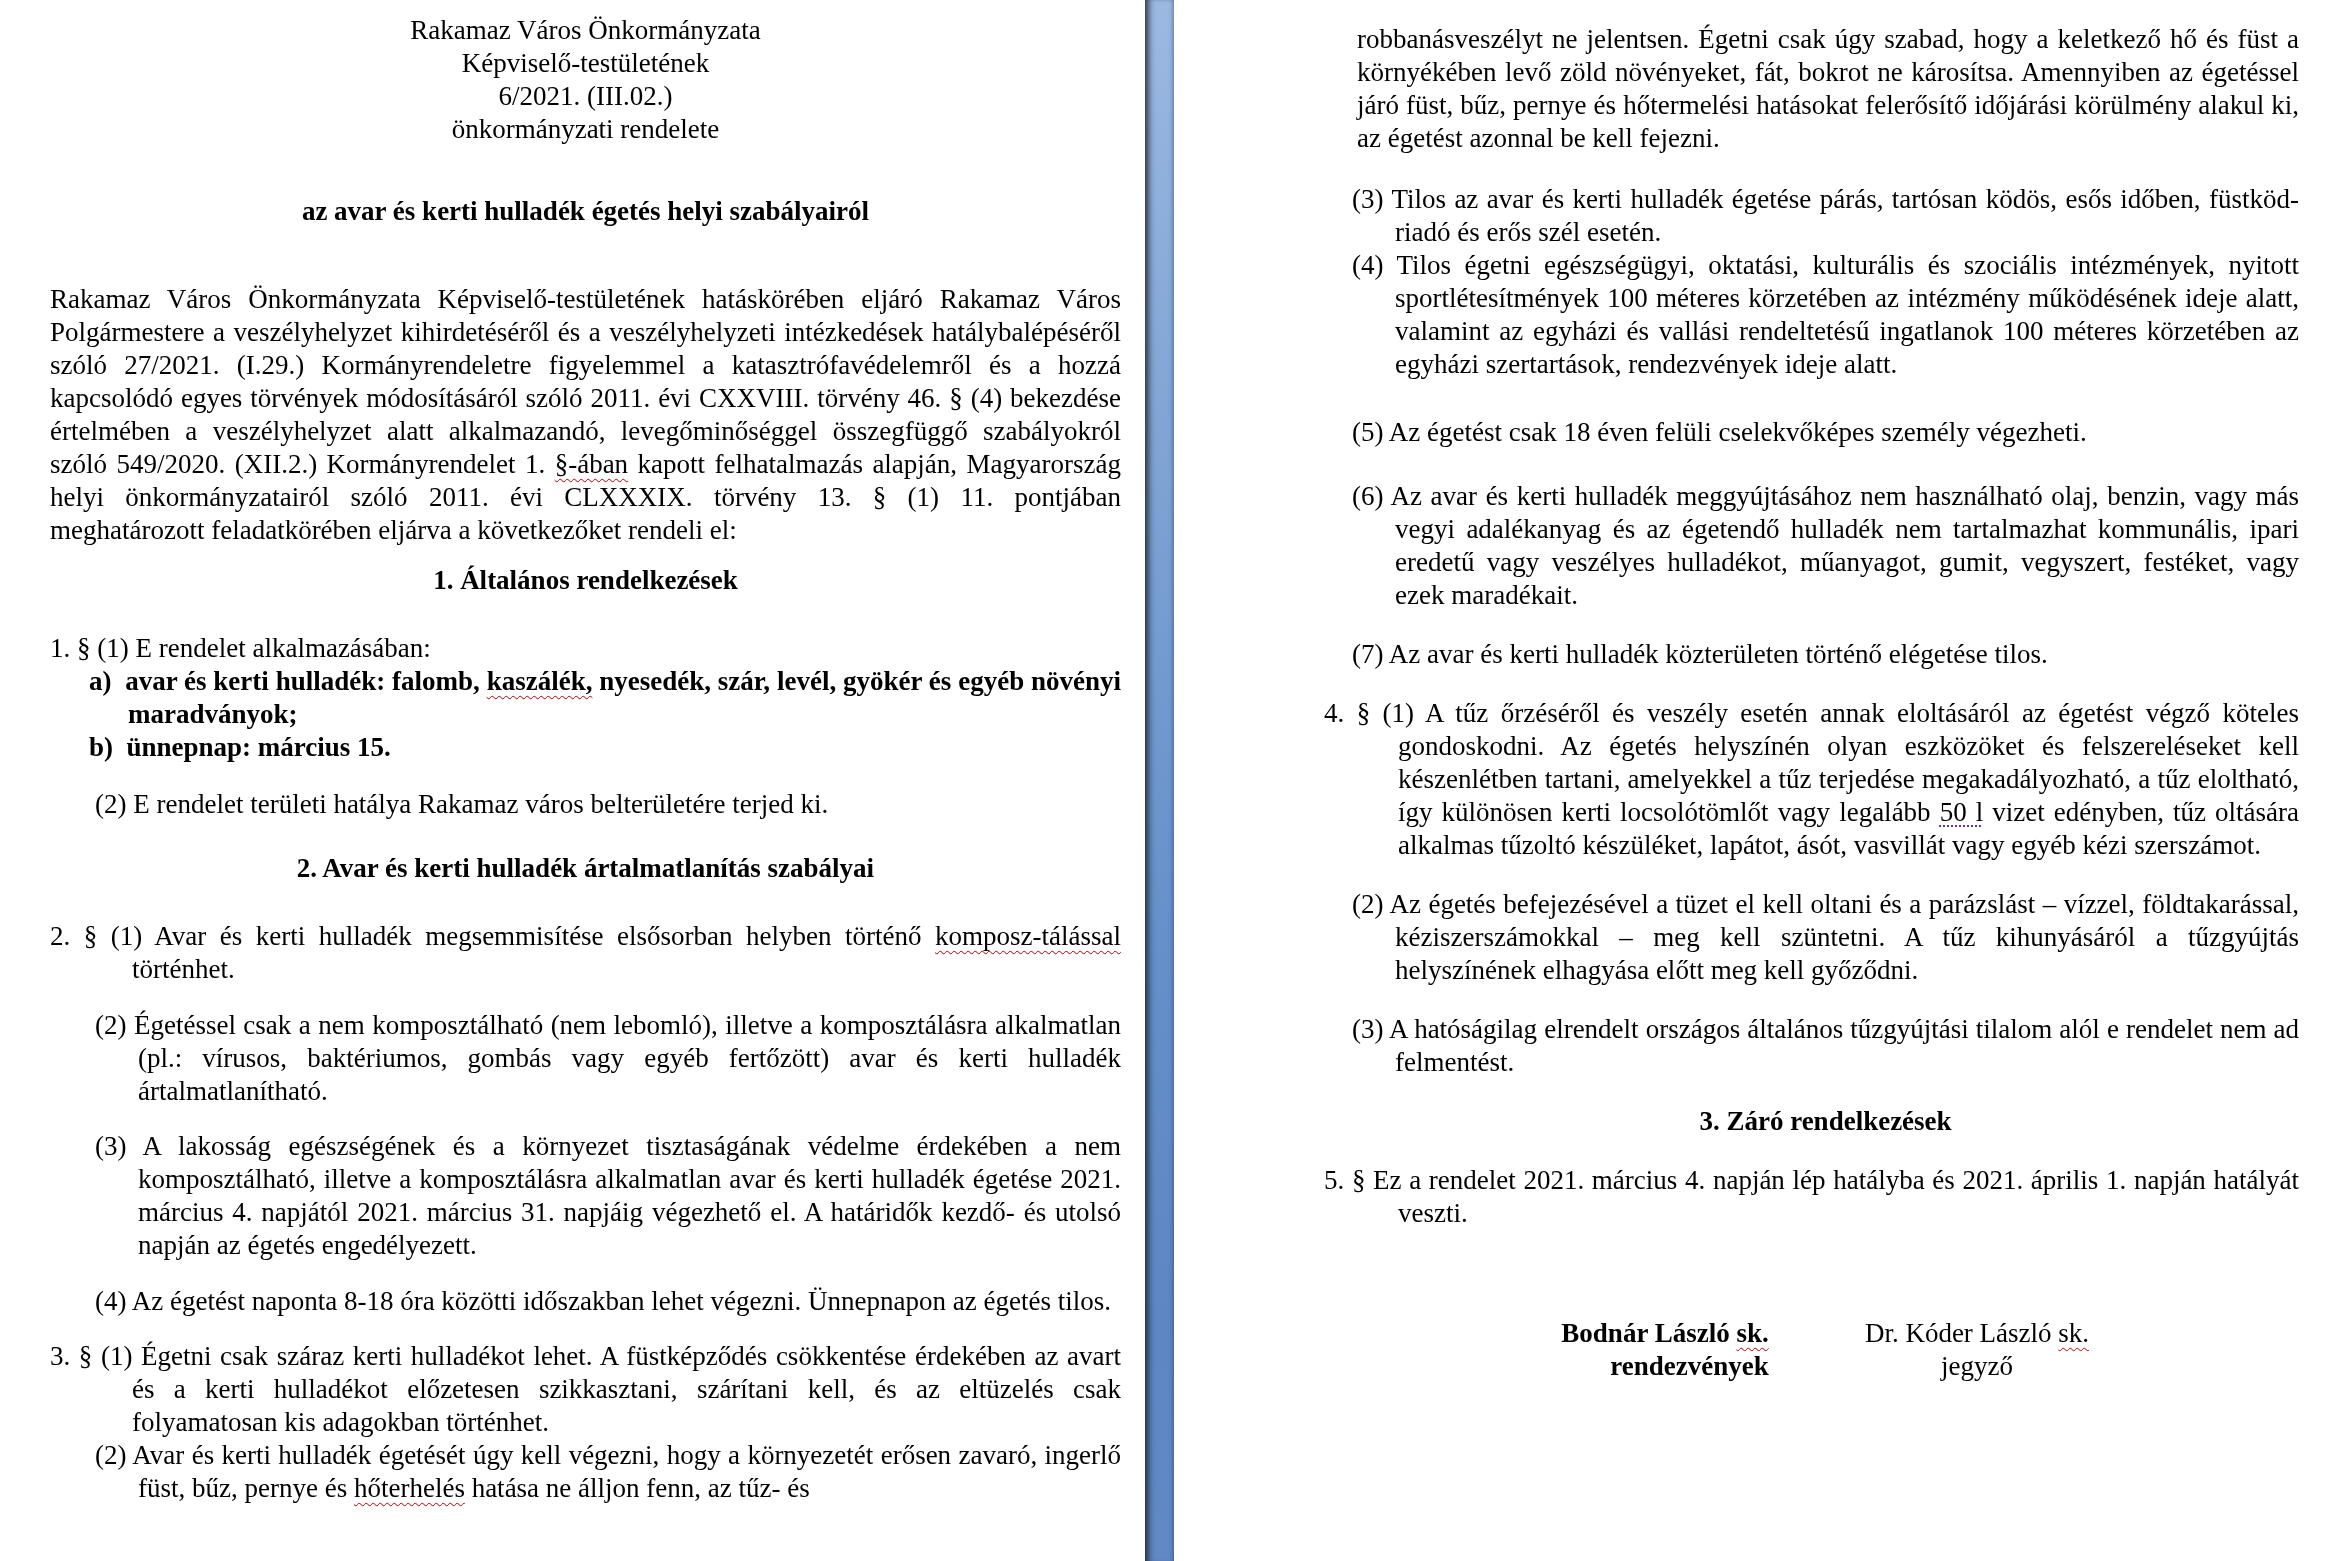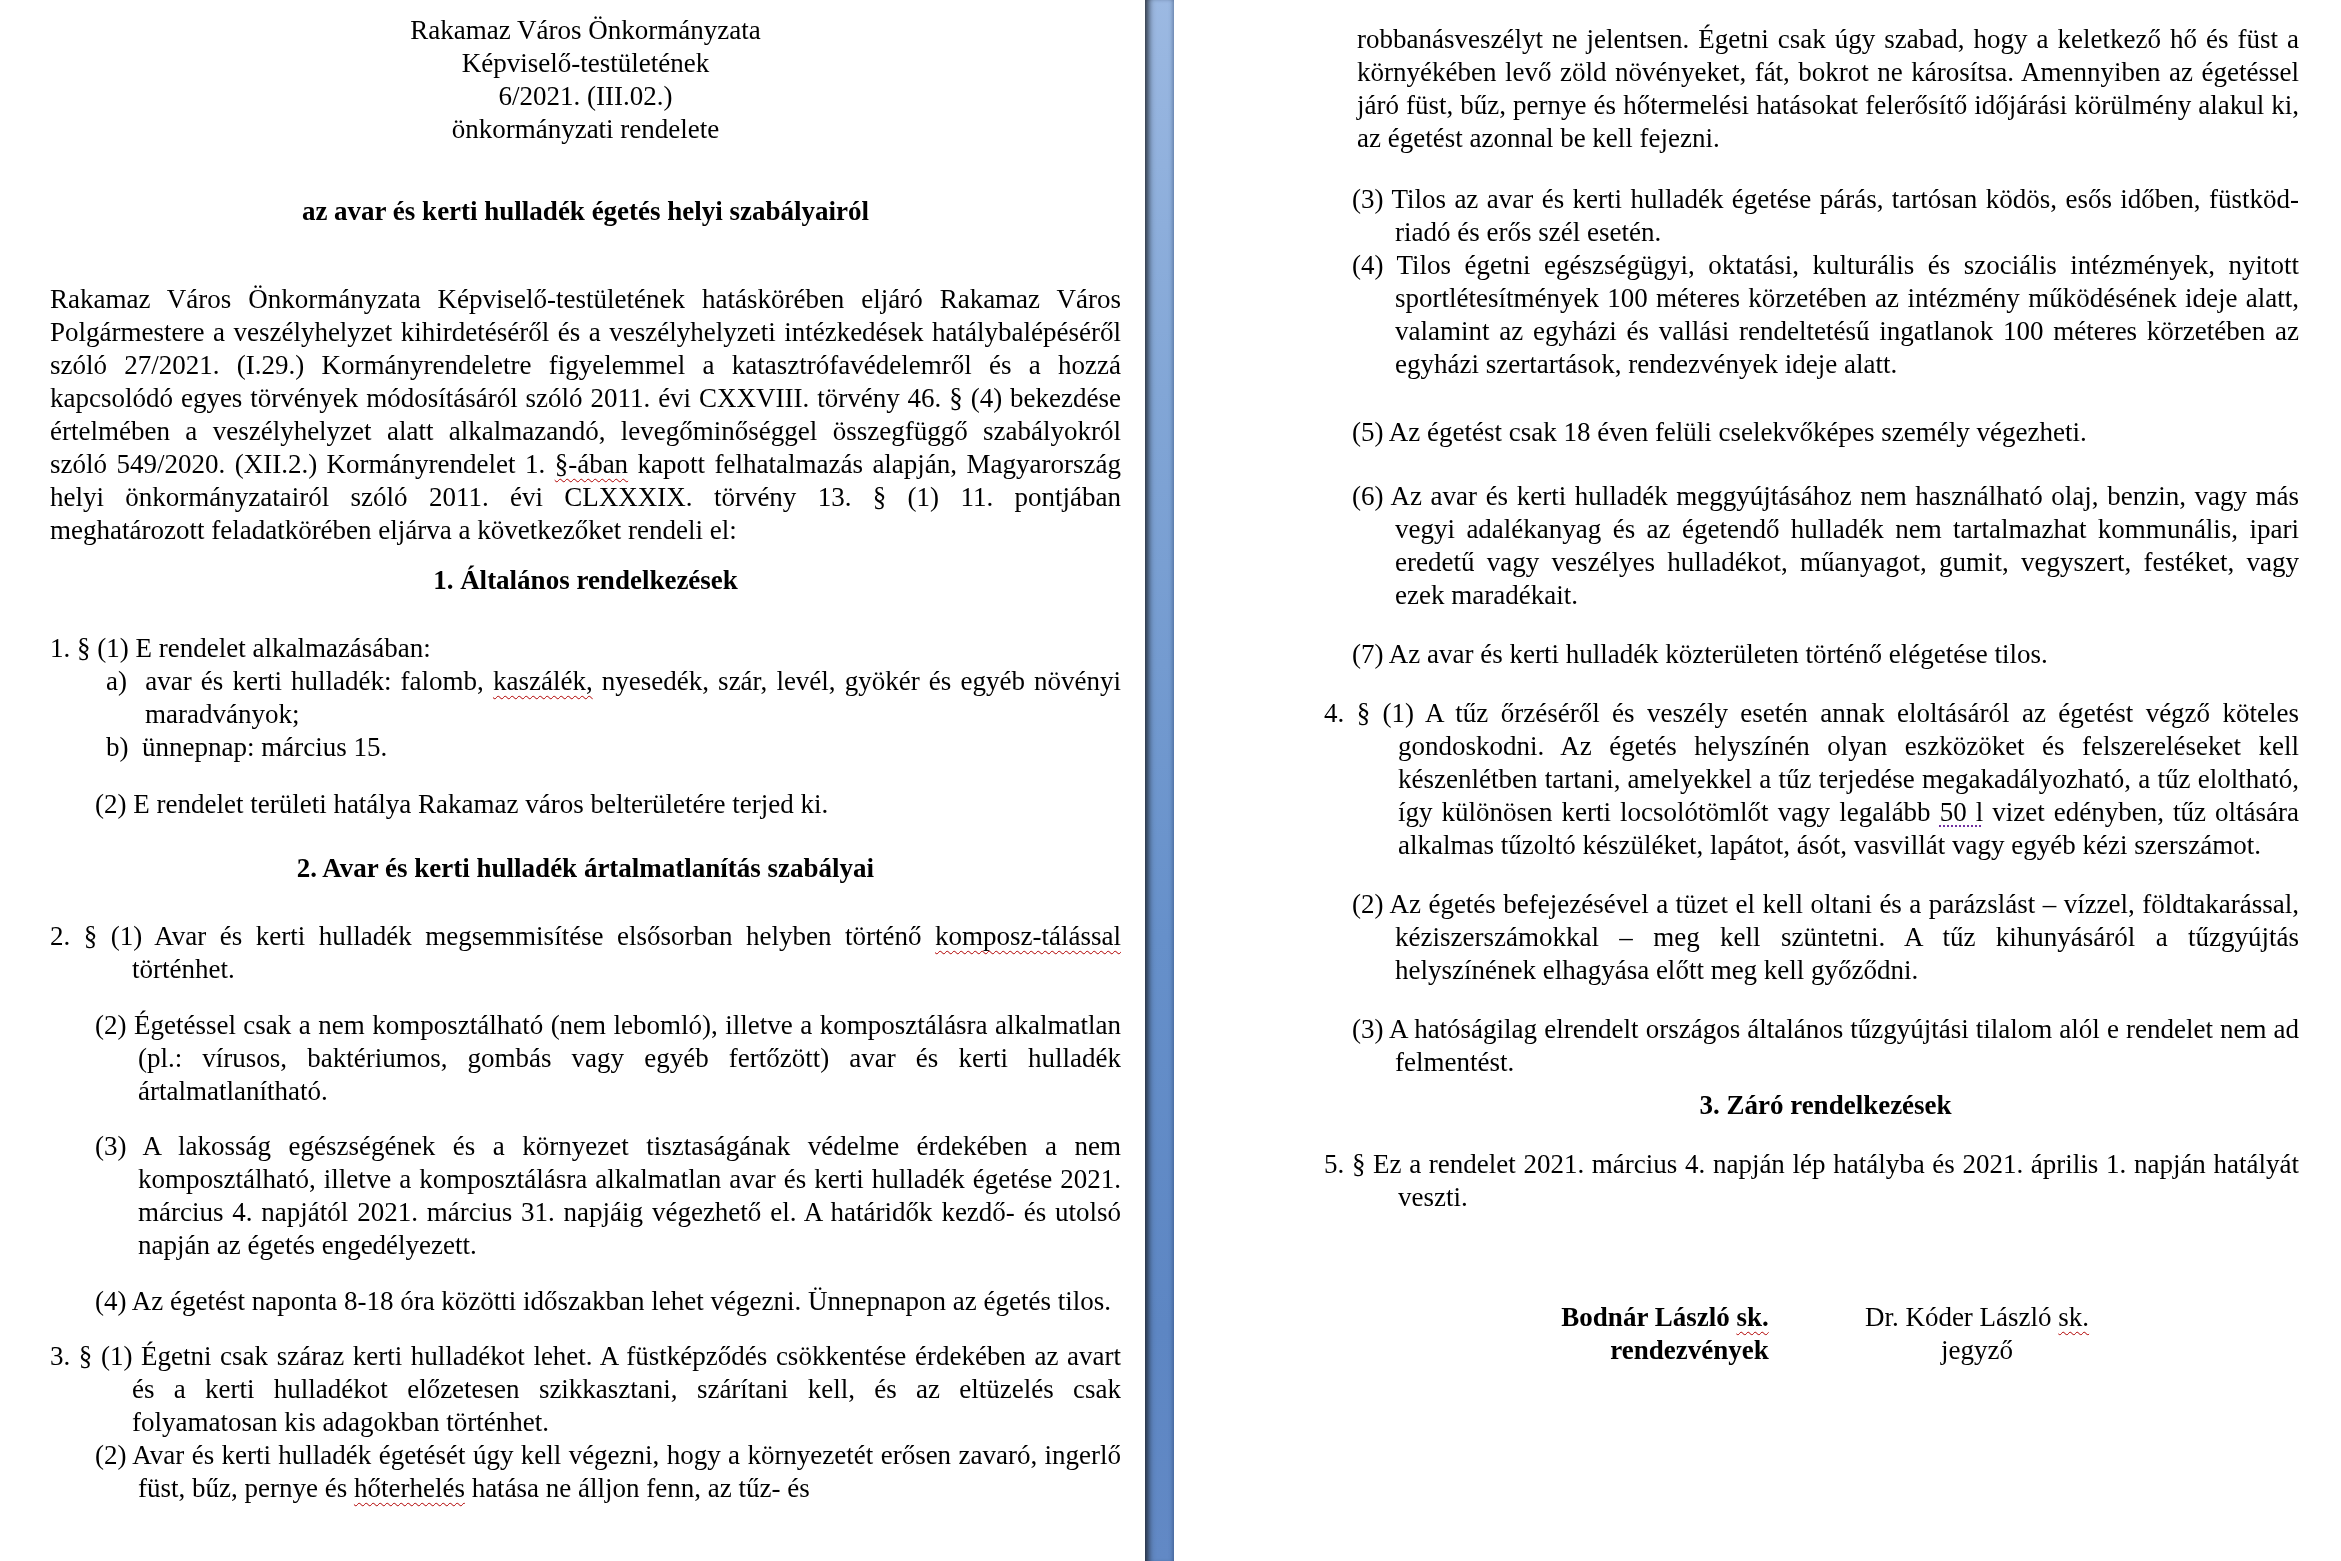--- a/index.html
+++ b/index.html
@@ -15,21 +15,21 @@
     position:absolute;top:0;left:1145px;width:29px;height:1562px;
     background:linear-gradient(180deg,#9cb9e2 0%,#82a6d6 25%,#6690ca 60%,#5d86c3 85%,#6289c5 100%);
     box-shadow:inset 7.8px 0 6px -4.3px rgba(25,28,34,.85), inset -3.5px 0 4.3px -2.6px rgba(30,50,90,.5);
   }
   .center{text-align:center;}
   .bold{font-weight:bold;}
   .just{text-align:justify;}
   
   .sec{padding-left:82px;text-indent:-82px;}
   .sub{margin-left:45px;padding-left:43px;text-indent:-43px;}
-  .item{margin-left:56px;padding-left:39px;text-indent:-39px;}
+  .item{margin-left:39px;padding-left:39px;text-indent:-39px;font-weight:bold;}
   .sub-r{margin-left:0;padding-left:43px;text-indent:-43px;}
   .sec-r{margin-left:-28px;padding-left:74px;text-indent:-74px;}
   .cont{margin-left:5px;}
   
   .sq-red{text-decoration:underline wavy #b00000;text-decoration-thickness:1.3px;text-underline-offset:5.2px;text-decoration-skip-ink:none;}
   .sq-purple{text-decoration:underline dotted #7030a0;text-decoration-thickness:1.7px;text-underline-offset:5.2px;text-decoration-skip-ink:none;}
   .sig-row{display:flex;margin-top:87px;}
   .sig1{width:44%;text-align:right;font-weight:bold;}
   .sig2{width:44%;text-align:center;}
 </style>
@@ -76,21 +76,21 @@
     <div class="just sub-r" style="margin-top:28px;">(3) Tilos az avar és kerti hulladék égetése párás, tartósan ködös, esős időben, füstköd-riadó és erős szél esetén.</div>
     <div class="just sub-r" style="">(4) Tilos égetni egészségügyi, oktatási, kulturális és szociális intézmények, nyitott sportlétesítmények 100 méteres körzetében az intézmény működésének ideje alatt, valamint az egyházi és vallási rendeltetésű ingatlanok 100 méteres körzetében az egyházi szertartások, rendezvények ideje alatt.</div>
     <div class="just sub-r" style="margin-top:35px;">(5) Az égetést csak 18 éven felüli cselekvőképes személy végezheti.</div>
     <div class="just sub-r" style="margin-top:31px;">(6) Az avar és kerti hulladék meggyújtásához nem használható olaj, benzin, vagy más vegyi adalékanyag és az égetendő hulladék nem tartalmazhat kommunális, ipari eredetű vagy veszélyes hulladékot, műanyagot, gumit, vegyszert, festéket, vagy ezek maradékait.</div>
     <div class="just sub-r" style="margin-top:26px;">(7) Az avar és kerti hulladék közterületen történő elégetése tilos.</div>
 
     <div class="just sec-r" style="margin-top:26px;"><span>4. § (1) A tűz őrzéséről és veszély esetén annak eloltásáról az égetést végző köteles gondoskodni. Az égetés helyszínén olyan eszközöket és felszereléseket kell készenlétben tartani, amelyekkel a tűz terjedése megakadályozható, a tűz eloltható, így különösen kerti locsolótömlőt vagy legalább </span><span class="sq-purple">50 l</span><span> vizet edényben, tűz oltására alkalmas tűzoltó készüléket, lapátot, ásót, vasvillát vagy egyéb kézi szerszámot.</span></div>
     <div class="just sub-r" style="margin-top:26px;">(2) Az égetés befejezésével a tüzet el kell oltani és a parázslást – vízzel, földtakarással, kéziszerszámokkal – meg kell szüntetni. A tűz kihunyásáról a tűzgyújtás helyszínének elhagyása előtt meg kell győződni.</div>
     <div class="just sub-r" style="margin-top:26px;">(3) A hatóságilag elrendelt országos általános tűzgyújtási tilalom alól e rendelet nem ad felmentést.</div>
 
-    <div class="center bold" style="margin-top:10px;">3. Záró rendelkezések</div>
+    <div class="center bold" style="margin-top:26px;">3. Záró rendelkezések</div>
 
     <div class="just sec-r" style="margin-top:26px;">5. § Ez a rendelet 2021. március 4. napján lép hatályba és 2021. április 1. napján hatályát veszti.</div>
 
     <div class="sig-row">
       <div class="sig1">
         <div><span>Bodnár László </span><span class="sq-red">sk.</span></div>
         <div>rendezvények</div>
       </div>
       <div class="sig2">
         <div><span>Dr. Kóder László </span><span class="sq-red">sk.</span></div>

